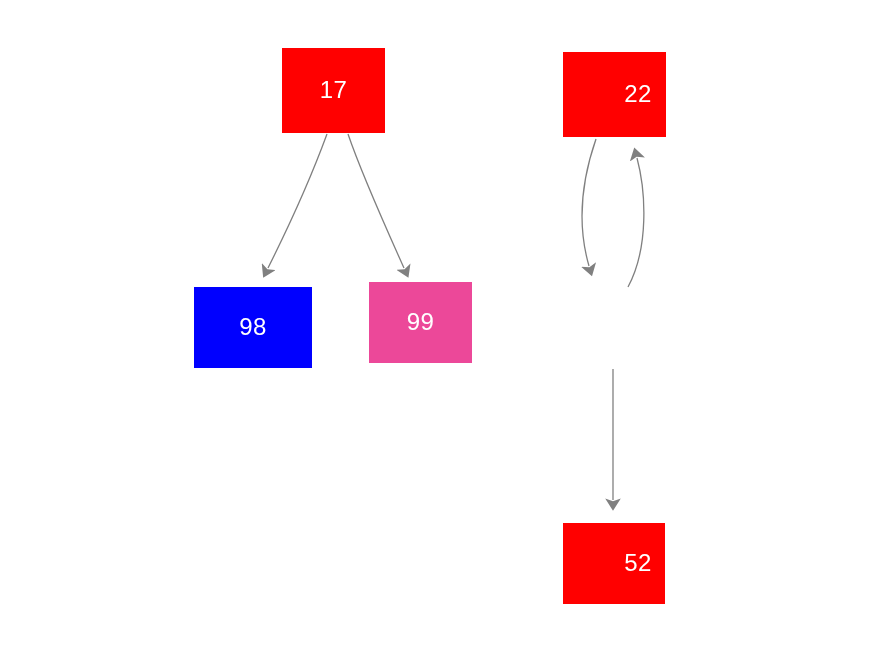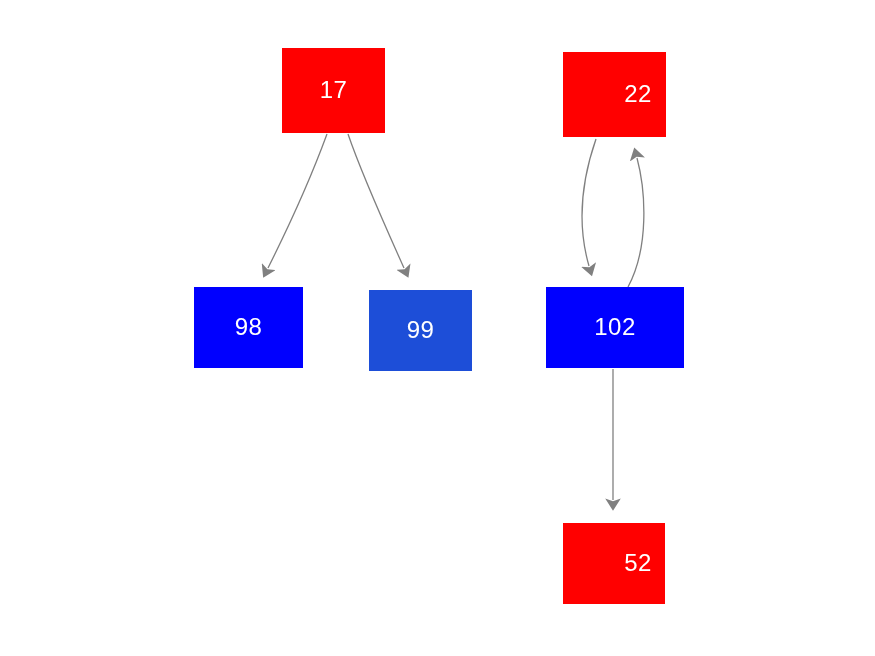--- a/index.html
+++ b/index.html
@@ -79,33 +79,30 @@
 
     <g>
       <path d="M 613 369 L 613 500" fill="none" stroke="#808080" stroke-width="1.3" marker-end="url(#arrowhead)"></path>
     </g>
   </svg>
 
   <div class="graph-node" style="left:282px; top:48px; width:103px; height:85px; background:#ff0000;">
     <span class="node-label">17</span>
   </div>
 
-  <div class="graph-node" style="left:194px; top:287px; width:109px; height:81px; background:#0000ff;">
+  <div class="graph-node" style="left:194px; top:287px; width:118px; height:81px; background:#0000ff;">
     <span class="node-label">98</span>
   </div>
 
-  <div class="graph-node" style="left:369px; top:290px; width:103px; height:81px; background:#1d4ed8;">
+  <div class="graph-node" style="left:369px; top:282px; width:103px; height:81px; background:#ec4899;">
     <span class="node-label">99</span>
   </div>
 
   <div class="graph-node" style="left:563px; top:52px; width:103px; height:85px; background:#ff0000;padding-left:47px;">
     <span class="node-label">22</span>
   </div>
 
-  <div class="graph-node" style="left:546px; top:287px; width:138px; height:81px; background:#0000ff;">
-    <span class="node-label">102</span>
-  </div>
 
   <div class="graph-node" style="left:563px; top:523px; width:102px; height:81px; background:#ff0000;padding-left:48px;">
     <span class="node-label">52</span>
   </div>
 
 </div>
 
 </body></html>

